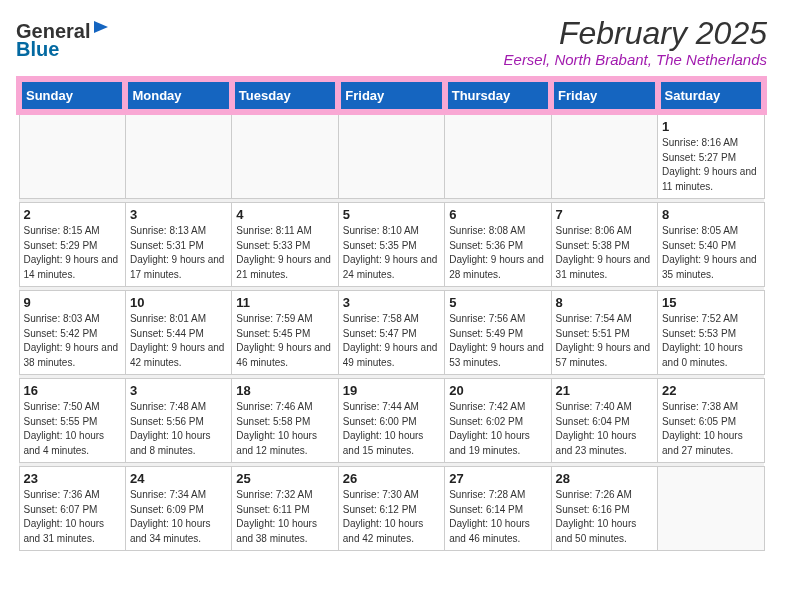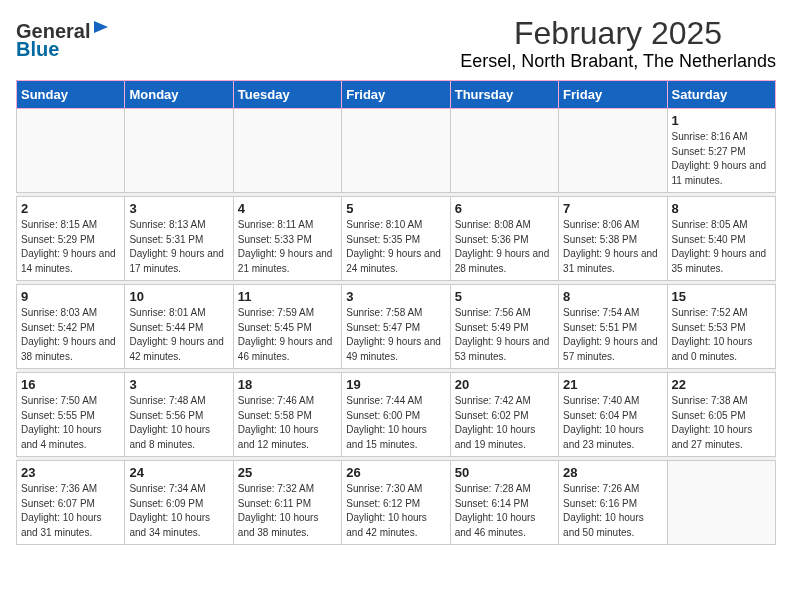--- a/index.html
+++ b/index.html
@@ -4,66 +4,67 @@
   <style>
     * { box-sizing: border-box; margin: 0; padding: 0; }
     body {
       font-family: Arial, sans-serif;
       background: #fff;
       width: 792px;
       min-height: 612px;
     }
     .container {
       width: 792px;
-      padding: 16px 16px 8px 16px;
+      padding: 16px 25px 8px 16px;
     }
     .header {
       display: flex;
       align-items: flex-start;
       justify-content: space-between;
       margin-bottom: 8px;
     }
     .logo {
       display: flex;
       align-items: center;
       margin-top: 4px;
     }
     .logo-text {
       font-size: 20px;
       font-weight: bold;
       line-height: 1.1;
     }
     .logo-general { color: #333; }
     .logo-blue { color: #0369a1; }
     .title-block {
-      text-align: center;
+      text-align: right;
+      font-style: italic;
     }
     .title-block h1 {
       font-size: 32px;
       font-weight: normal;
       color: #333;
       line-height: 1.1;
     }
     .title-block h2 {
-      font-size: 18px;
+      font-size: 15px;
       font-weight: normal;
-      color: #000000;
+      color: #a21caf;
     }
     .calendar {
       width: 100%;
       border-collapse: collapse;
     }
     .calendar th {
       background: #1565c0;
       color: #fff;
       font-size: 13px;
       font-weight: bold;
       padding: 6px 4px;
       text-align: left;
-      border: 1px solid #f9a8d4;
+      border: 6px solid #f9a8d4;
     }
     .calendar td {
       width: calc(100%/7);
       vertical-align: top;
       border: 1px solid #ccc;
       padding: 4px;
       font-size: 10.5px;
       color: #333;
       min-height: 80px;
       height: 80px;
@@ -276,21 +277,21 @@
           </td>
           <td>
             <span class="day-num">25</span>
             <div class="day-info">Sunrise: 7:32 AM<br>Sunset: 6:11 PM<br>Daylight: 10 hours and 38 minutes.</div>
           </td>
           <td>
             <span class="day-num">26</span>
             <div class="day-info">Sunrise: 7:30 AM<br>Sunset: 6:12 PM<br>Daylight: 10 hours and 42 minutes.</div>
           </td>
           <td>
-            <span class="day-num">50</span>
+            <span class="day-num">27</span>
             <div class="day-info">Sunrise: 7:28 AM<br>Sunset: 6:14 PM<br>Daylight: 10 hours and 46 minutes.</div>
           </td>
           <td>
             <span class="day-num">28</span>
             <div class="day-info">Sunrise: 7:26 AM<br>Sunset: 6:16 PM<br>Daylight: 10 hours and 50 minutes.</div>
           </td>
           <td class="empty"></td>
         </tr>
       </tbody>
   </table>

